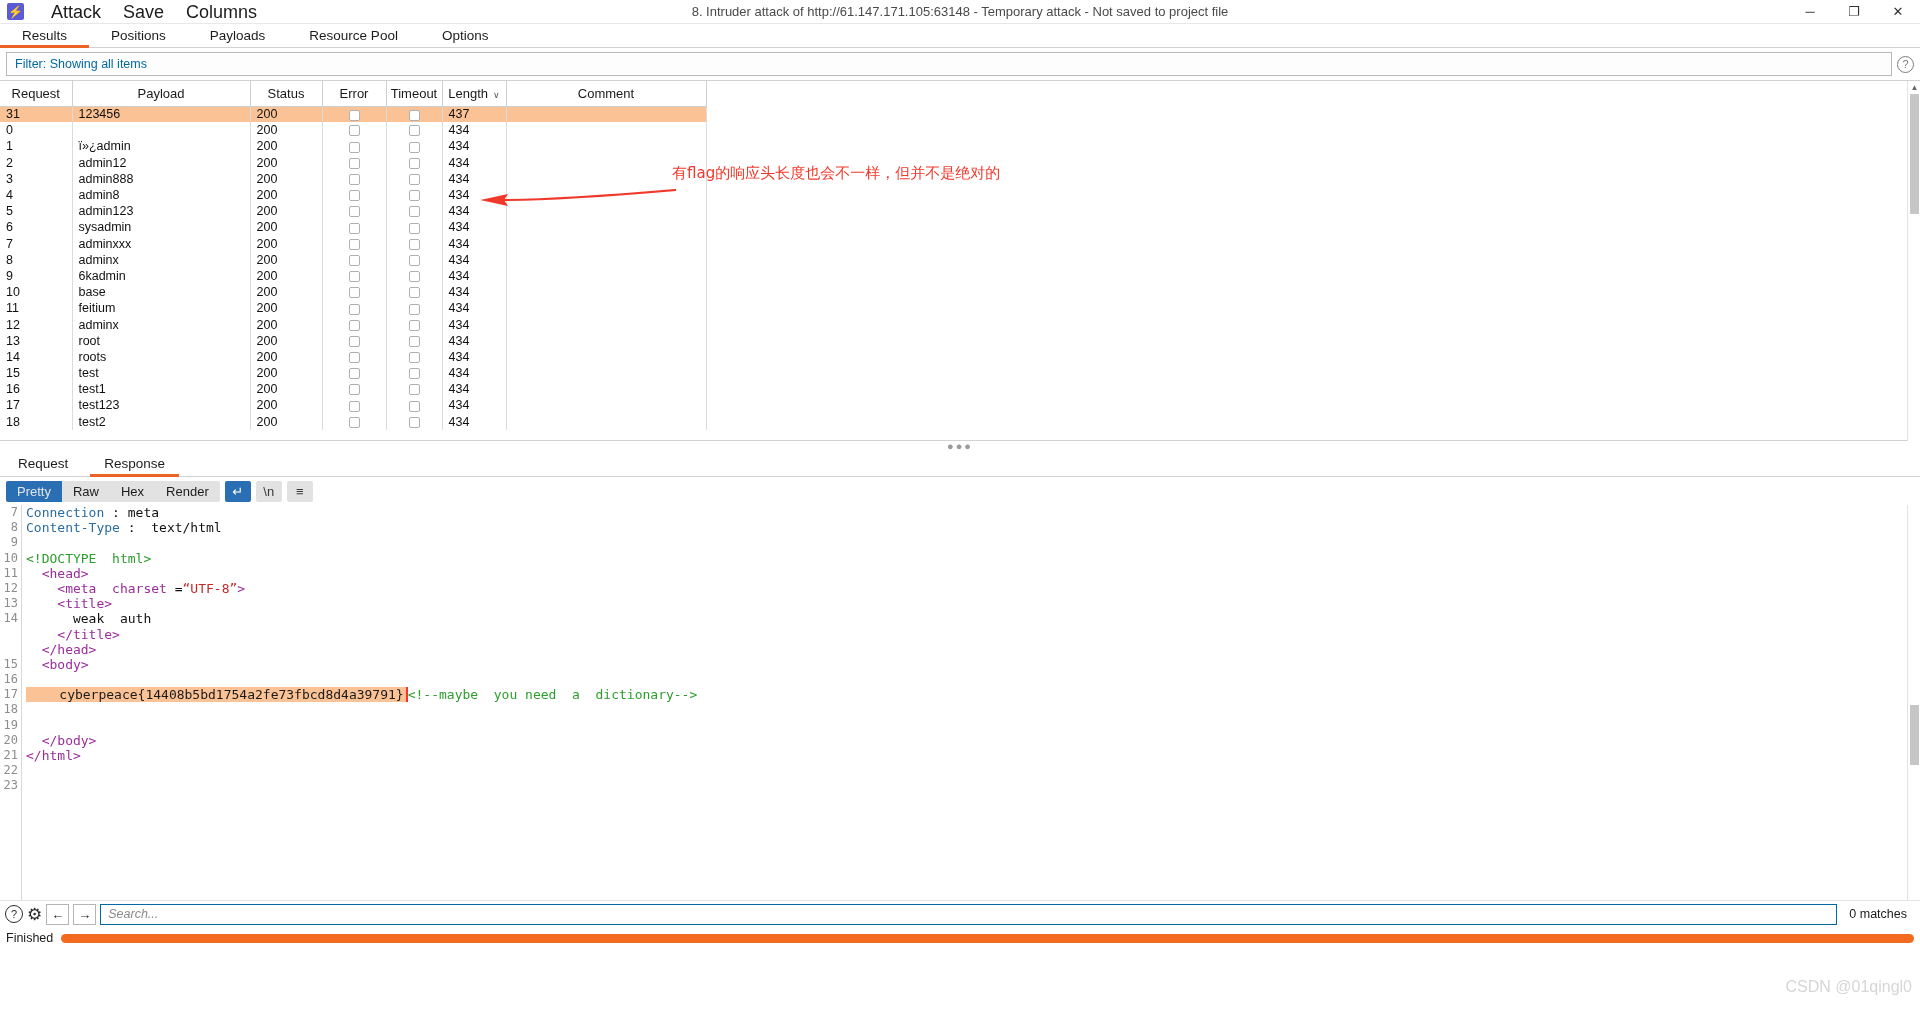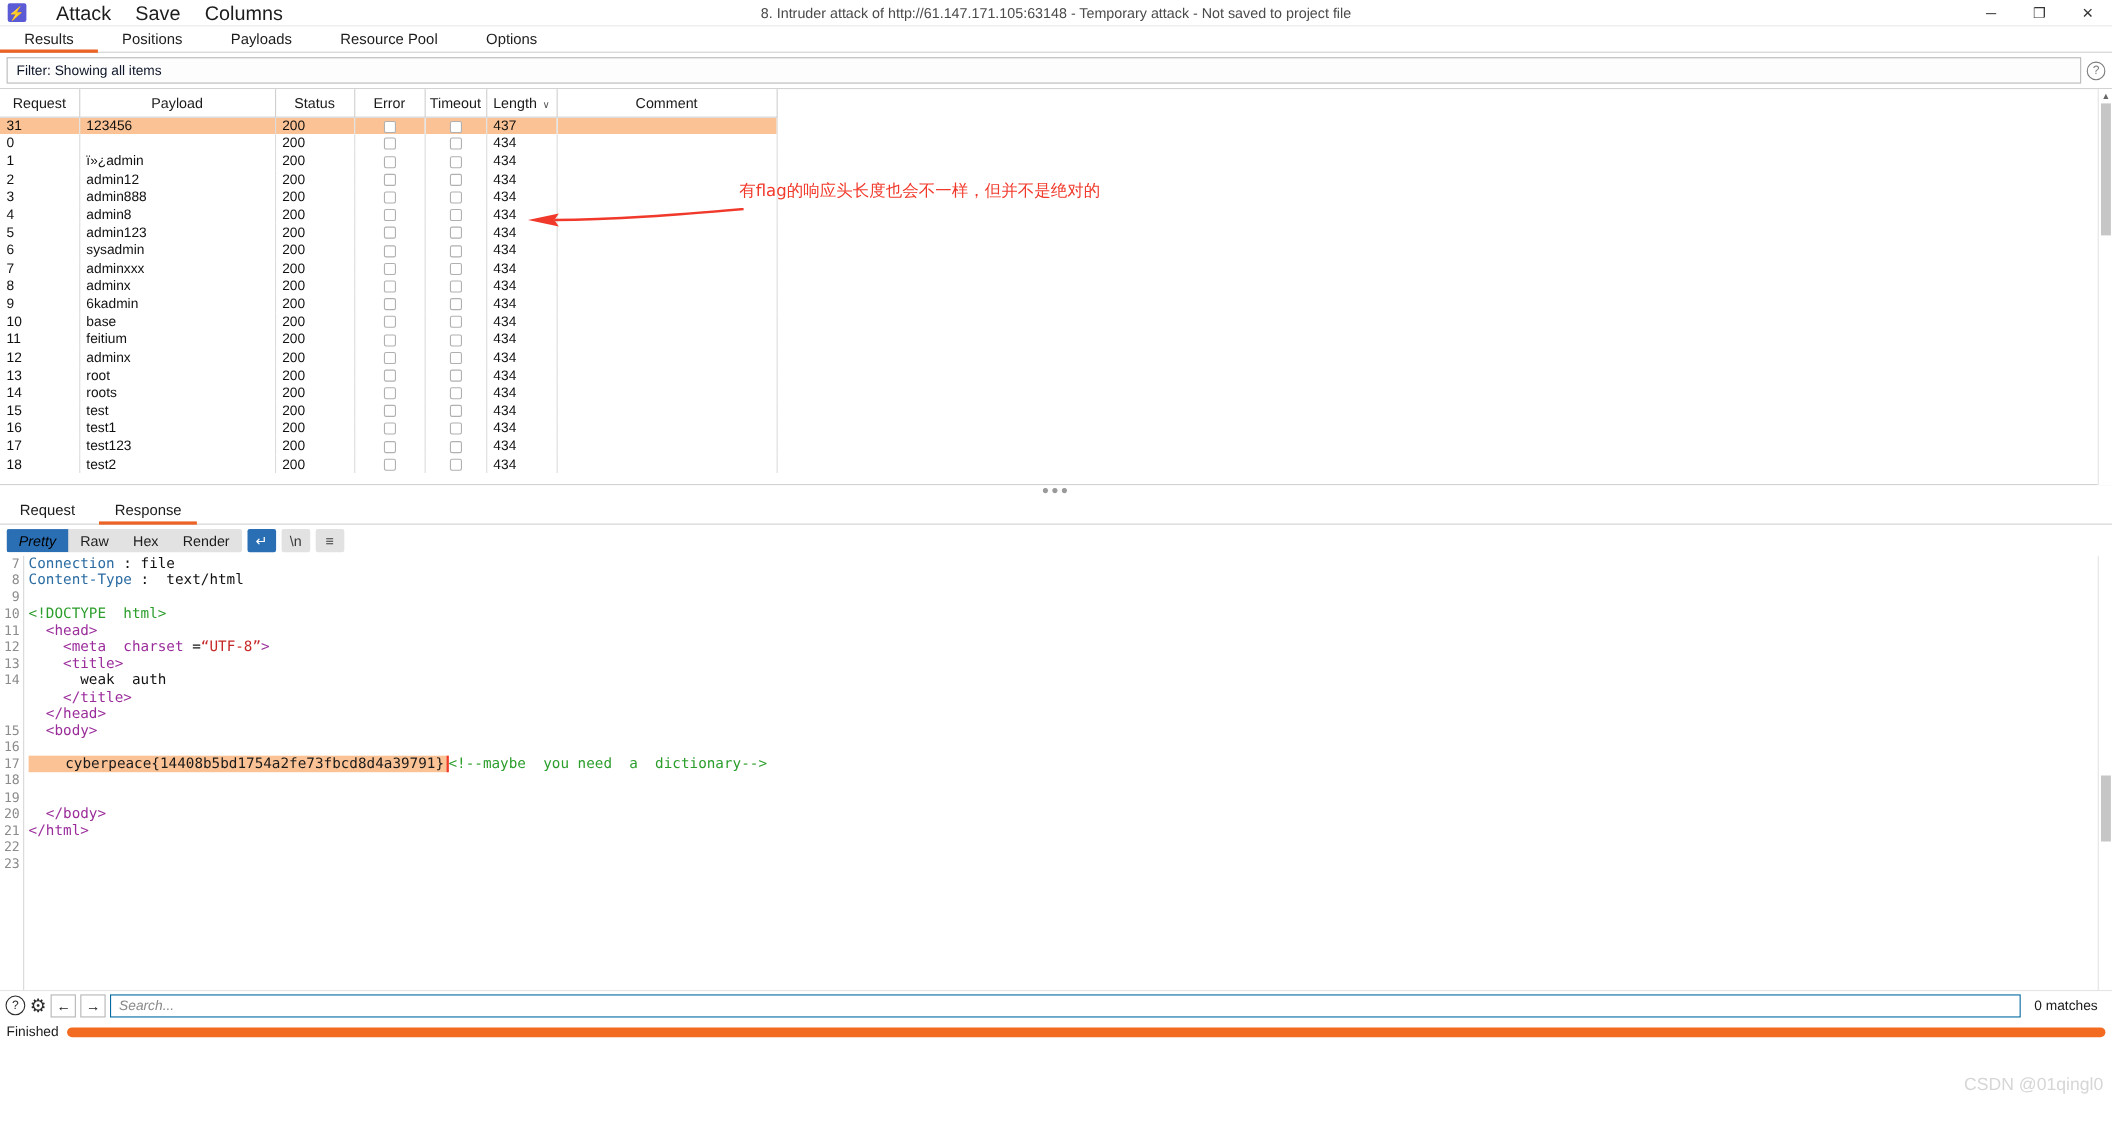--- a/index.html
+++ b/index.html
@@ -51,21 +51,21 @@
   .maintab.active::after {
     content: ""; position: absolute; left: 0; right: 0; bottom: -1px;
     height: 3px; background: #ec6326;
   }
 
   
   .filterwrap { padding: 4px 6px 4px 6px; display:flex; align-items:center; }
   .filterbar {
     flex: 1; height: 24px; border: 1px solid #b9b9b9; background: #fdfdfd;
     display: flex; align-items: center; padding-left: 8px;
-    font-size: 12.5px; color: #0f172a;
+    font-size: 12.5px; color: #0369a1;
   }
   .help-circ {
     width: 17px; height: 17px; border-radius: 50%;
     border: 1.4px solid #7b7b7b; color: #7b7b7b;
     font-size: 11px; display: flex; align-items: center;
     justify-content: center; margin-left: 5px; flex: none;
   }
 
   
   .tablezone { position: relative; height: 360px; border-top: 1px solid #d2d2d2; }
@@ -122,21 +122,21 @@
     content: ""; position: absolute; left: 4px; right: 4px; bottom: -1px;
     height: 3px; background: #ec6326;
   }
 
   
   .viewbar { height: 28px; display: flex; align-items: center; padding: 3px 6px; gap: 5px; }
   .seg { display: flex; background: #e2e2e2; border-radius: 2px; overflow: hidden; }
   .seg div {
     padding: 3px 11px; font-size: 13px; color: #1c1c1c; line-height: 15px;
   }
-  .seg div.on { background: #2a6fb4; color: #000000; font-style: italic; }
+  .seg div.on { background: #2a6fb4; color: #e5e5e5; }
   .iconbtn {
     width: 26px; height: 21px; border-radius: 2px;
     display: flex; align-items: center; justify-content: center;
     background: #e2e2e2; color: #3a3a3a; font-size: 13px;
   }
   .iconbtn.on { background: #2a6fb4; color: #fff; }
 
   
   .codezone {
     position: relative; height: 395px; overflow: hidden;
@@ -484,21 +484,21 @@
       <div>16</div>
       <div>17</div>
       <div>18</div>
       <div>19</div>
       <div>20</div>
       <div>21</div>
       <div>22</div>
       <div>23</div>
     </div>
   <div class="code" id="code-body">
-      <div class="ln"><span class="hdr">Connection</span><span class="txt"> : </span><span class="txt">file</span></div>
+      <div class="ln"><span class="hdr">Connection</span><span class="txt"> : </span><span class="txt">meta</span></div>
       <div class="ln"><span class="hdr">Content-Type</span><span class="txt"> :  </span><span class="txt">text/html</span></div>
       <div class="ln"></div>
       <div class="ln"><span class="tag">&lt;!DOCTYPE  html&gt;</span></div>
       <div class="ln"><span class="tagp">  &lt;head&gt;</span></div>
       <div class="ln"><span class="tagp">    &lt;meta  charset</span><span class="txt"> =</span><span class="attr">“UTF-8”</span><span class="tagp">&gt;</span></div>
       <div class="ln"><span class="tagp">    &lt;title&gt;</span></div>
       <div class="ln"><span class="txt">      weak  auth</span></div>
       <div class="ln"><span class="tagp">    &lt;/title&gt;</span></div>
       <div class="ln"><span class="tagp">  &lt;/head&gt;</span></div>
       <div class="ln"><span class="tagp">  &lt;body&gt;</span></div>

